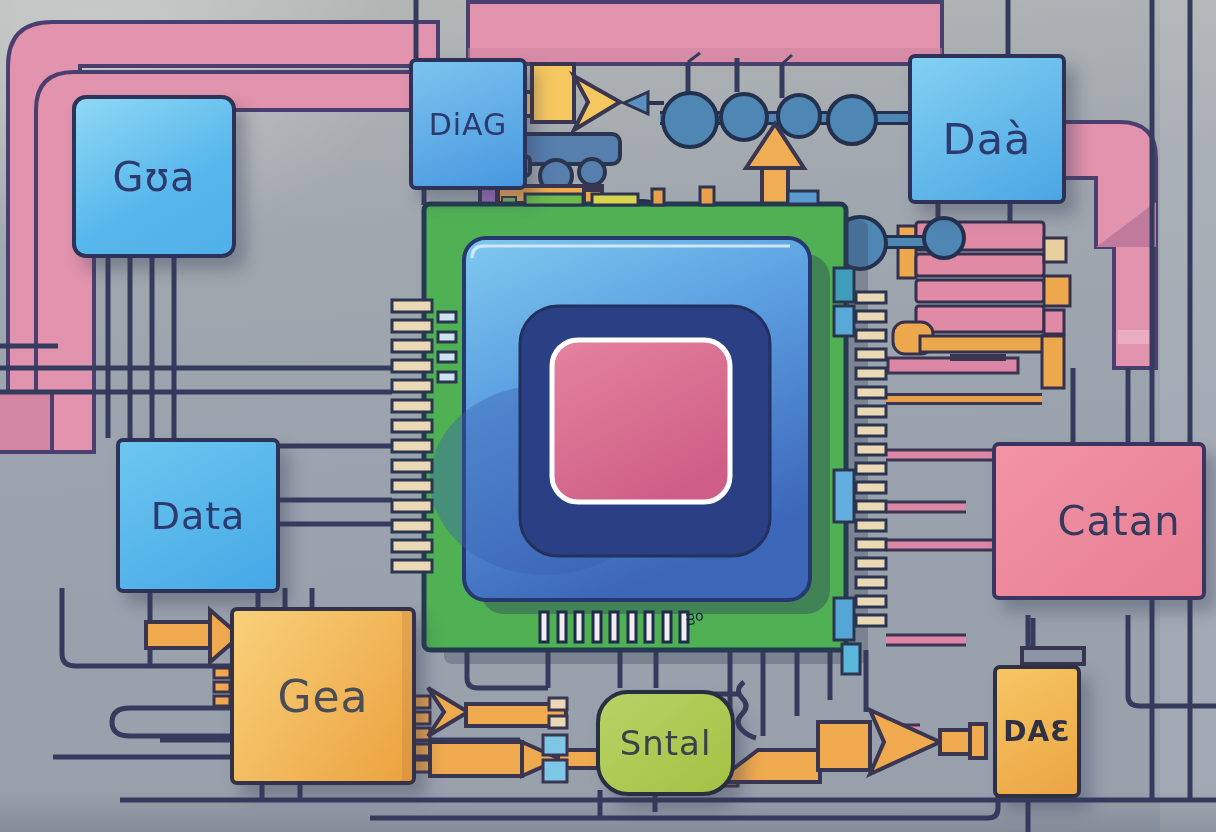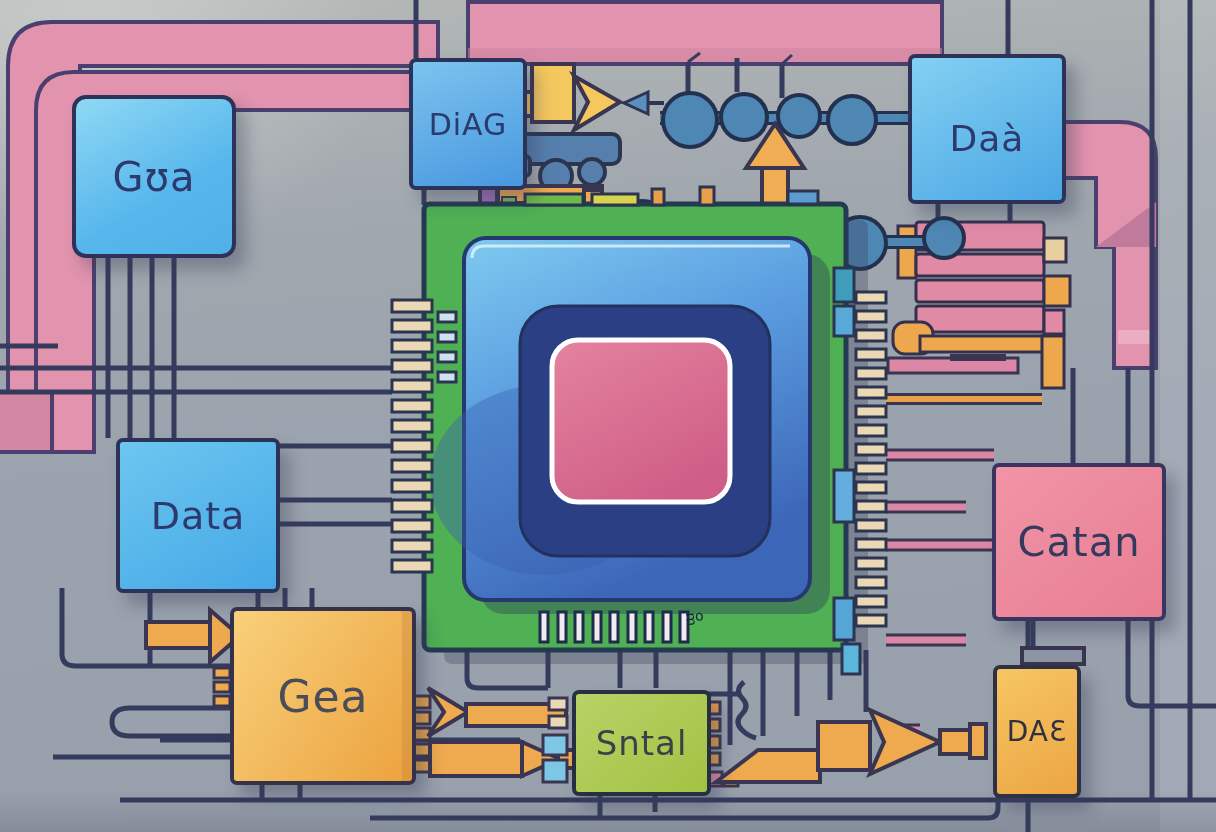--- a/index.html
+++ b/index.html
@@ -18,36 +18,36 @@
     box-shadow:10px 12px 16px rgba(55,60,85,.35);}
   .box span{letter-spacing:1px;}
   #box-gua{left:72px;top:95px;width:156px;height:155px;
     background:linear-gradient(150deg,#8fd8f4,#57b7ec 60%,#4fb0e8);border-radius:14px;}
   #box-gua span{font-size:40px;color:#2c3a6e;}
   #box-diag{left:361px;top:58px;width:110px;height:124px;
     background:linear-gradient(160deg,#7cc3ee,#4898e0);margin-left:48px;}
   #box-diag span{font-size:30px;color:#2c3a6e;}
   #box-data-top{left:908px;top:54px;width:150px;height:142px;
     background:linear-gradient(150deg,#83d0f2,#4aa6e4);}
-  #box-data-top span{font-size:36px;color:#2c3a6e;margin-top:19px;}
+  #box-data-top span{font-size:43px;color:#2c3a6e;margin-top:19px;}
   #box-data-left{left:72px;top:438px;width:156px;height:147px;
     background:linear-gradient(150deg,#6cc6ef,#45a8e6);margin-left:44px;}
   #box-data-left span{font-size:38px;color:#2c3a6e;}
   #box-gea{left:230px;top:607px;width:178px;height:170px;border-color:#33324a;
     background:linear-gradient(125deg,#f8d07a,#eca23e);
     box-shadow:10px 12px 16px rgba(55,60,85,.35), inset -10px 0 0 rgba(190,125,60,.30);}
   #box-gea span{font-size:44px;color:#4a4d57;}
-  #box-sntal{left:572px;top:690px;width:131px;height:98px;border-color:#273043;
-    background:linear-gradient(140deg,#b8d266,#a3c243);}
+  #box-sntal{left:596px;top:690px;width:131px;height:98px;border-color:#273043;
+    background:linear-gradient(140deg,#b8d266,#a3c243);border-radius:32px;}
   #box-sntal span{font-size:34px;color:#3a4148;}
-  #box-catan{left:992px;top:463px;width:166px;height:150px;border-color:#3a3560;
-    background:linear-gradient(140deg,#f194a6,#e87e93);}
+  #box-catan{left:992px;top:442px;width:166px;height:150px;border-color:#3a3560;
+    background:linear-gradient(140deg,#f194a6,#e87e93);padding-left:40px;}
   #box-catan span{font-size:40px;color:#333a5e;}
   #box-dat{left:993px;top:665px;width:80px;height:125px;border-color:#2e3044;
-    background:linear-gradient(150deg,#f6c662,#eca544);}
+    background:linear-gradient(150deg,#f6c662,#eca544);font-weight:bold;}
   #box-dat span{font-size:28px;color:#2f3142;}
   #core-label{position:absolute;left:552px;top:340px;width:178px;height:162px;z-index:6;
     display:flex;align-items:center;justify-content:center;pointer-events:none;}
   #core-label span{font-size:44px;font-weight:bold;color:#ffffff;letter-spacing:1px;}
   #pin-glyph{position:absolute;left:686px;top:608px;z-index:6;font-size:14px;color:#16233f;
     transform:rotate(-6deg);pointer-events:none;}
 </style>
 </head>
 <body>
 

